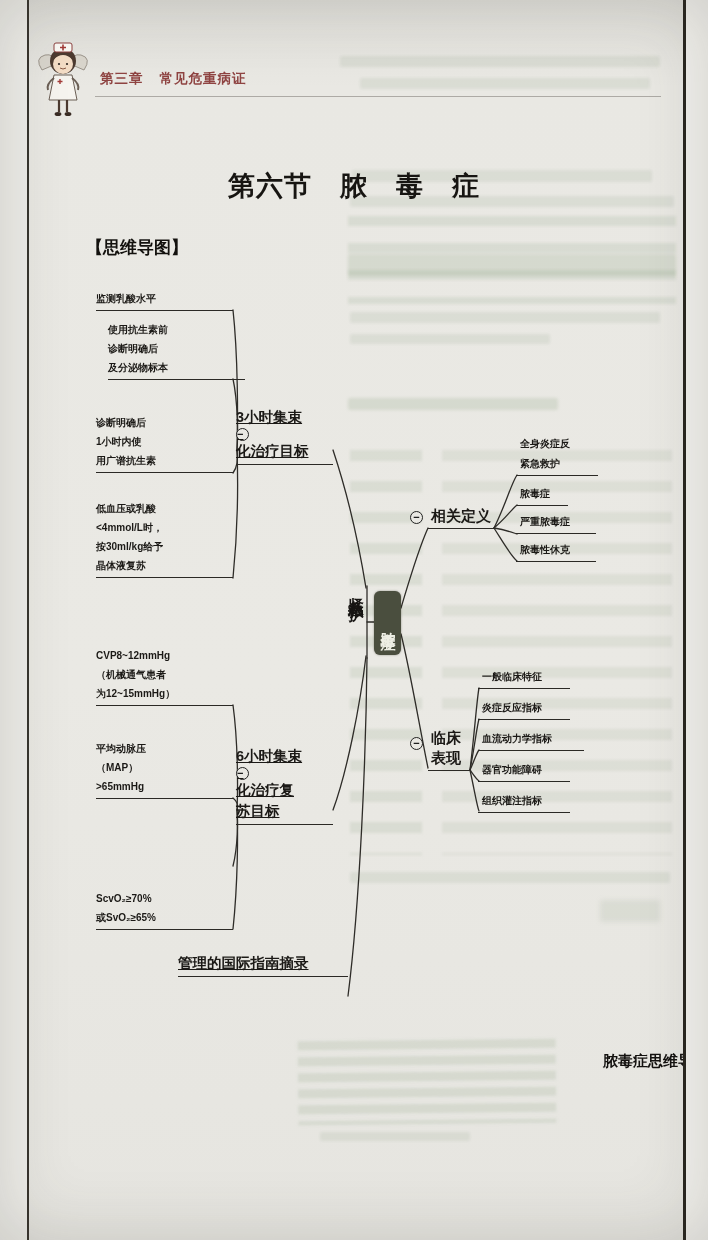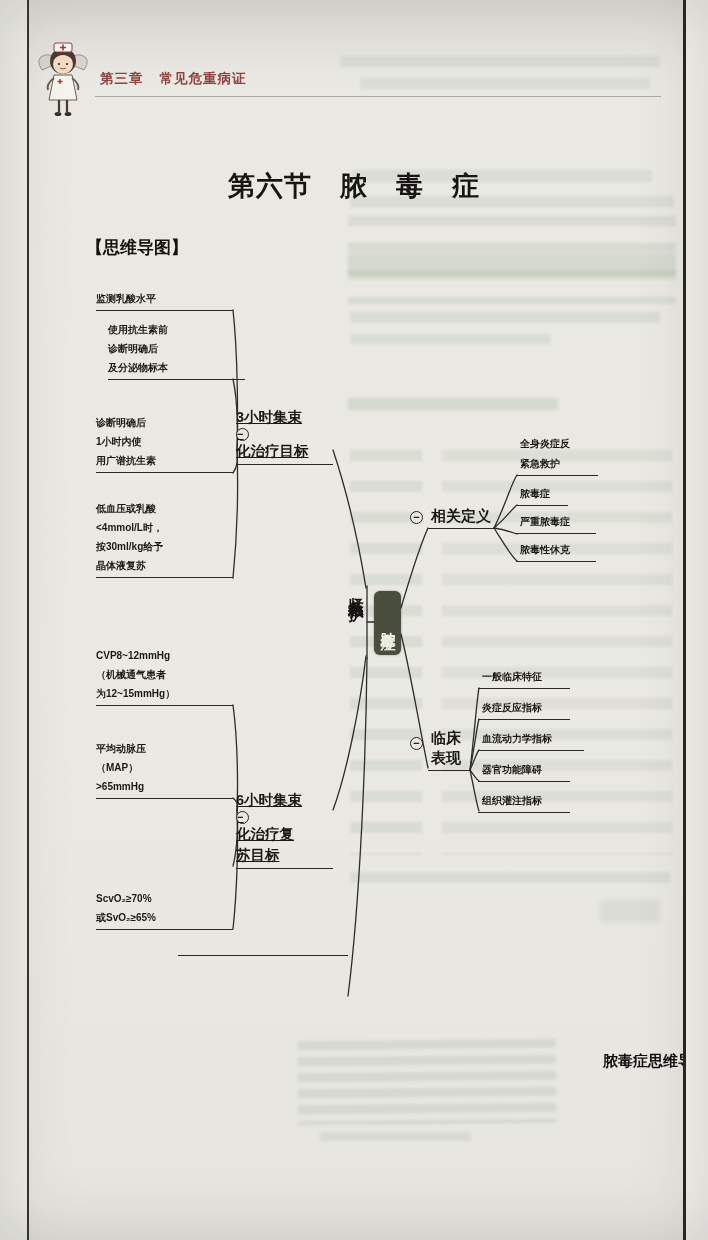--- a/index.html
+++ b/index.html
@@ -179,30 +179,31 @@
   <div class="n leaf" style="left:96px;top:739px;width:137px">
     <span>平均动脉压</span>
     <span>（MAP）</span>
     <span>&gt;65mmHg</span>
   </div>
   <div class="n leaf" style="left:96px;top:889px;width:137px">
     <span>ScvO₂≥70%</span>
     <span>或SvO₂≥65%</span>
   </div>
 
-  <div class="n parent" style="left:236px;top:790px;width:97px">
+  <div class="n parent" style="left:236px;top:746px;width:97px">
     <span class="row">
       <span style="display:inline">6小时集束</span>
       <span class="collapse">−</span>
     </span>
     <span>化治疗复</span>
     <span>苏目标</span>
   </div>
 
   <div class="n parent" style="left:178px;top:953px;width:170px">
+    <span>管理的国际指南摘录</span>
   </div>
 
   <div class="vnode">紧急救护</div>
   <div class="root">脓毒症</div>
 
   <span class="collapse abs" style="left:410px;top:511px">−</span>
   <span class="collapse abs" style="left:410px;top:737px">−</span>
 
   <div class="n one" style="left:428px;top:506px;width:66px">
     <span>相关定义</span>

